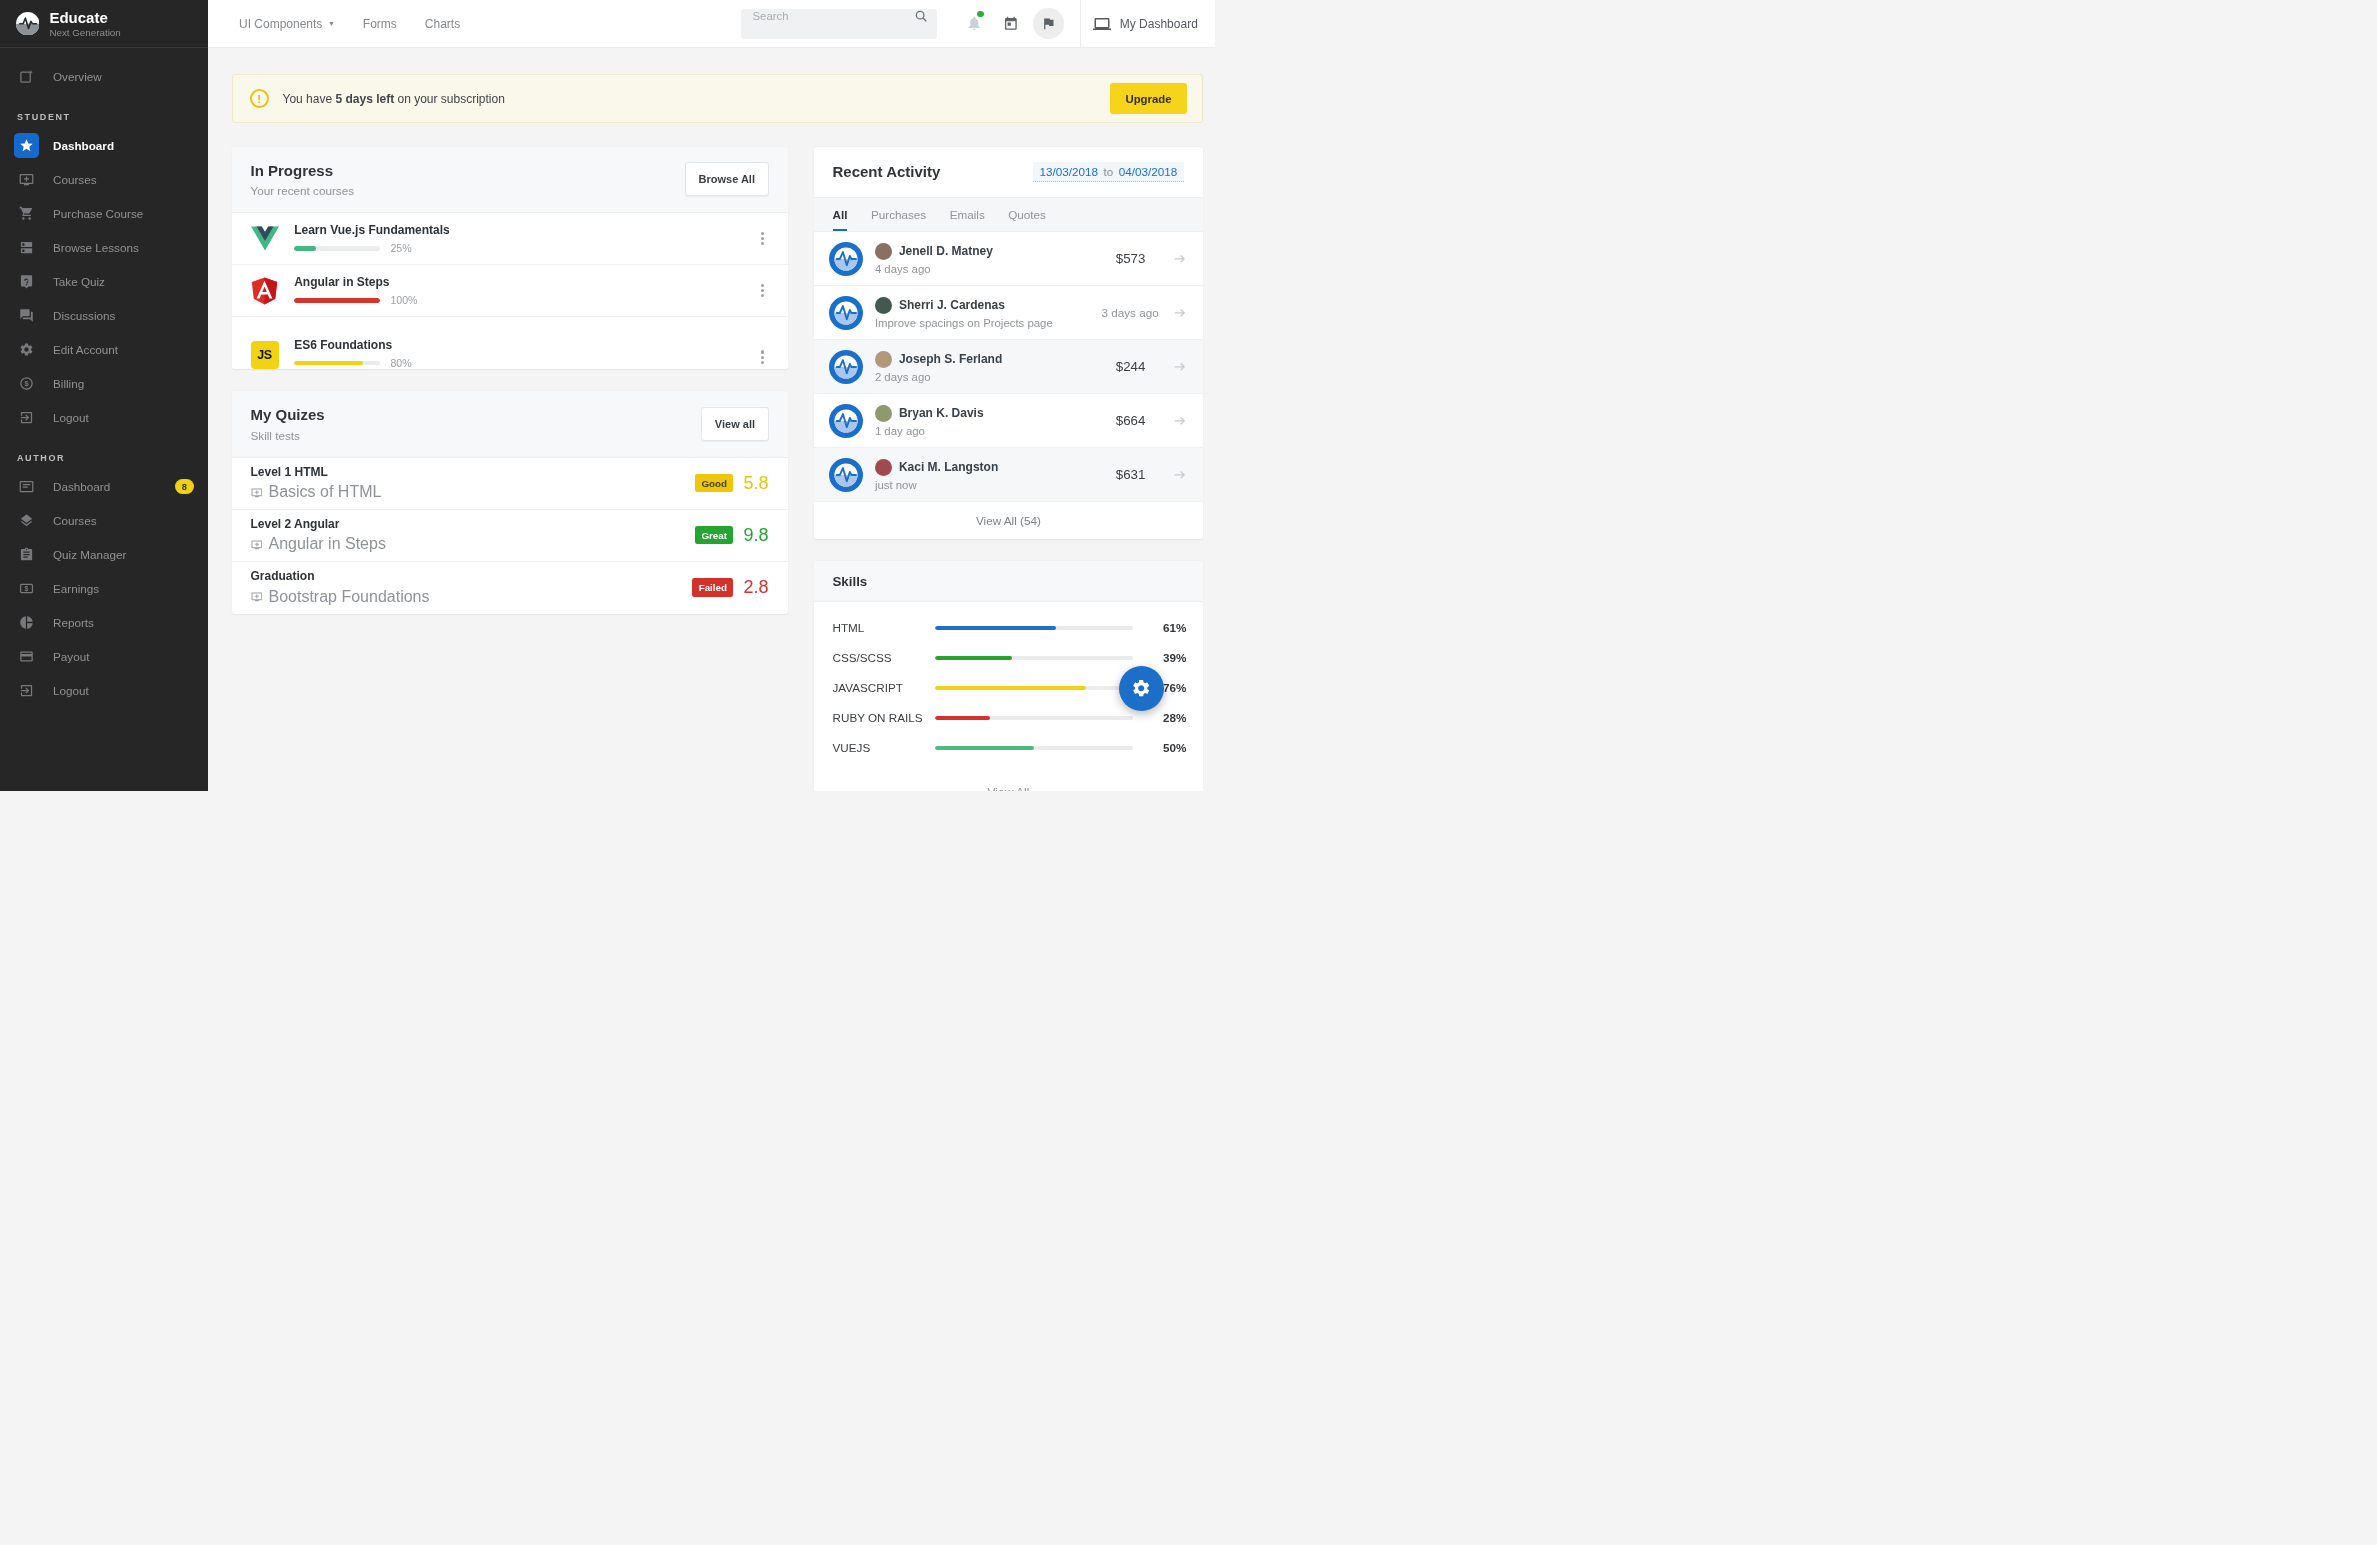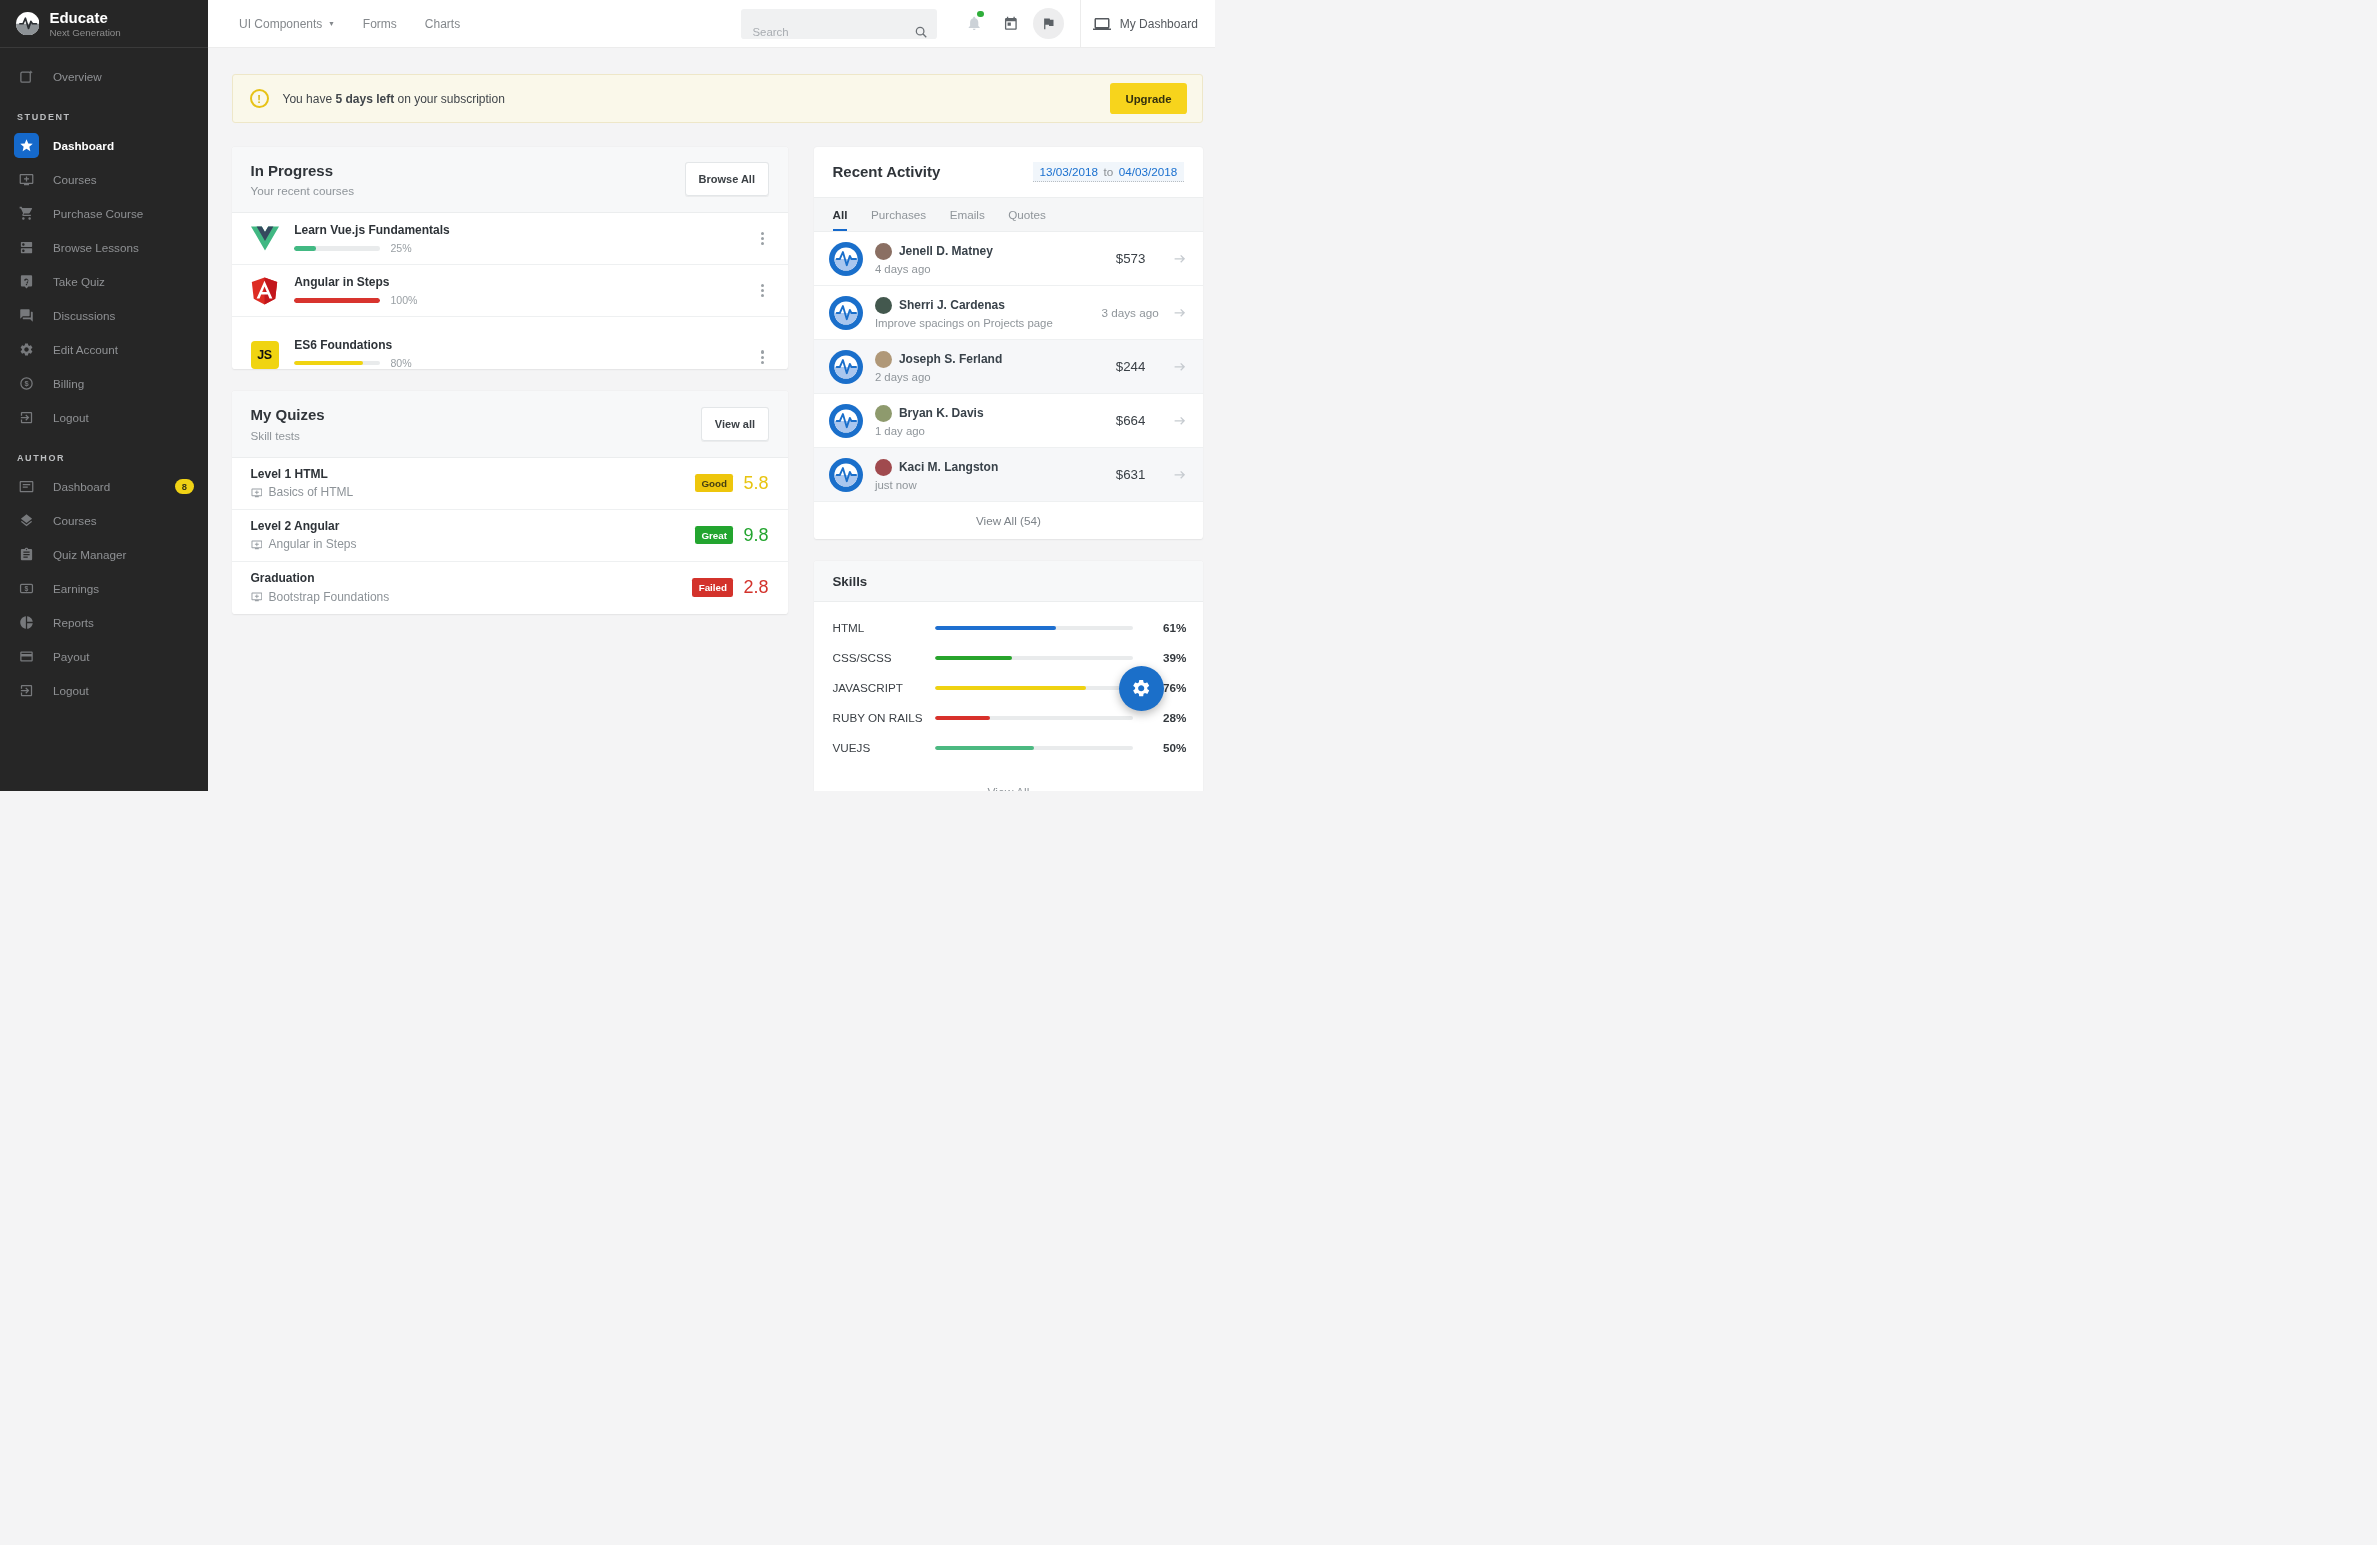--- a/index.html
+++ b/index.html
@@ -24,21 +24,21 @@
     border-radius:7.8px;padding:2.3px 7px;}
 
   
   .main{flex:1;display:flex;flex-direction:column;position:relative;min-width:0;}
   .topbar{height:48px;background:#fff;border-bottom:0.8px solid #ececec;display:flex;align-items:center;
     padding:0 7.8px 0 31px;flex-shrink:0;}
   .top-links{display:flex;gap:28px;align-items:center;}
   .top-link{color:#84888c;font-size:12px;cursor:pointer;display:flex;align-items:center;gap:5.5px;}
   .caret{font-size:7px;color:#84888c;}
   .top-right{margin-left:auto;display:flex;align-items:center;}
-  .search{width:196px;height:30px;background:#f0f1f2;border-radius:3.1px;display:flex;align-items:flex-end;
+  .search{width:196px;height:30px;background:#f0f1f2;border-radius:3.1px;display:flex;align-items:flex-start;
     padding:0 9.4px;margin-right:19px;}
   .search input{flex:1;border:none;background:transparent;outline:none;font-size:11.4px;color:#5b6064;
     font-family:"Liberation Sans",sans-serif;}
   .search input::placeholder{color:#a8acb1;}
   .icon-btn{position:relative;width:30px;height:31px;display:flex;align-items:center;justify-content:center;
     cursor:pointer;margin:0 3.1px;}
   .green-dot{position:absolute;top:3.1px;right:5.5px;width:6.3px;height:6.3px;border-radius:50%;background:#2fae3a;}
   .flag-wrap{width:31px;height:31px;border-radius:50%;background:#ededee;display:flex;align-items:center;
     justify-content:center;cursor:pointer;margin:0 4.7px;}
   .v-divider{width:0.8px;height:48px;background:#ececec;margin:0 12.5px 0 11px;}
@@ -77,21 +77,21 @@
   .track{width:86px;height:4.7px;background:#e9ebec;border-radius:2.3px;position:relative;overflow:hidden;}
   .fill{position:absolute;left:0;top:0;height:100%;border-radius:2.3px;}
   .pct-label{font-size:10.6px;color:#9aa0a5;}
   .kebab{margin-left:auto;display:flex;flex-direction:column;gap:2.3px;cursor:pointer;padding:4.7px;}
   .kebab i{width:3.1px;height:3.1px;border-radius:50%;background:#9aa0a5;}
 
   
   .quiz-row{display:flex;align-items:center;padding:0 19px;height:52px;border-bottom:0.8px solid #eef0f1;}
   .quiz-row:last-child{border-bottom:none;}
   .quiz-title{font-size:12px;font-weight:bold;color:#2e3338;margin-bottom:4.7px;}
-  .quiz-sub{display:flex;align-items:center;gap:6.3px;font-size:12px;color:#8d9398;}
+  .quiz-sub{display:flex;align-items:center;gap:6.3px;font-size:16px;color:#8d9398;}
   .quiz-right{margin-left:auto;display:flex;align-items:center;gap:10.2px;}
   .badge{border-radius:2.3px;padding:3.9px 6.3px;font-size:9.8px;font-weight:bold;}
   .score{font-size:18px;font-weight:normal;}
 
   
   .act-header{padding:15px 19px;display:flex;align-items:center;}
   .date-chip{margin-left:auto;background:#f1f6fb;border-bottom:1.6px dotted #b8bdc2;padding:3.9px 7px 3.1px;
     font-size:11.7px;color:#8b9095;display:flex;gap:5.5px;cursor:pointer;}
   .date-chip .d{color:#1a70cf;}
   .act-tabs{background:#f5f6f7;border-top:0.8px solid #eceeef;border-bottom:0.8px solid #eceeef;display:flex;

